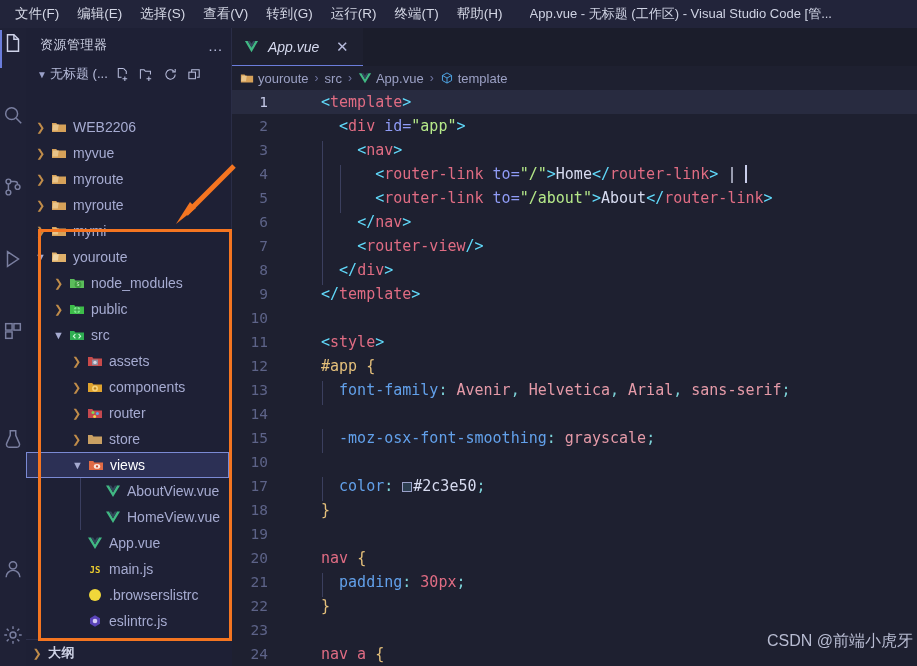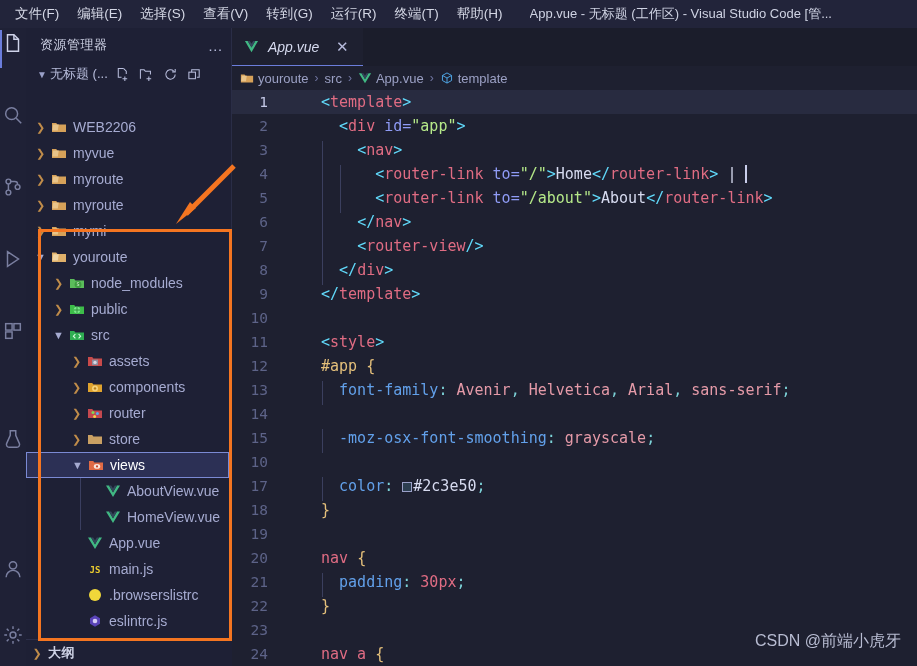--- a/index.html
+++ b/index.html
@@ -172,21 +172,21 @@
   .t-val   { color: #e59aa8; }
   .t-num   { color: #e06c83; }
   .t-punc  { color: #7dd3d8; }
   .cswatch { display: inline-block; width: 10px; height: 10px;
              border: 1px solid #9aa0c8; background: #2c3e50;
              vertical-align: middle; margin-right: 1px; }
   .caret { display: inline-block; width: 2px; height: 18px;
            background: #c9cdea; vertical-align: middle; }
 
   .watermark {
-    position: absolute; right: 16px; bottom: 14px; color: #b8bcd2;
+    position: absolute; right: 4px; bottom: 14px; color: #b8bcd2;
     font-size: 16px; z-index: 30;
   }
 </style>
 </head>
 <body>
 
 <div class="app">
 
   <div class="titlebar">
     <div id="menu-host" style="display:flex;">

